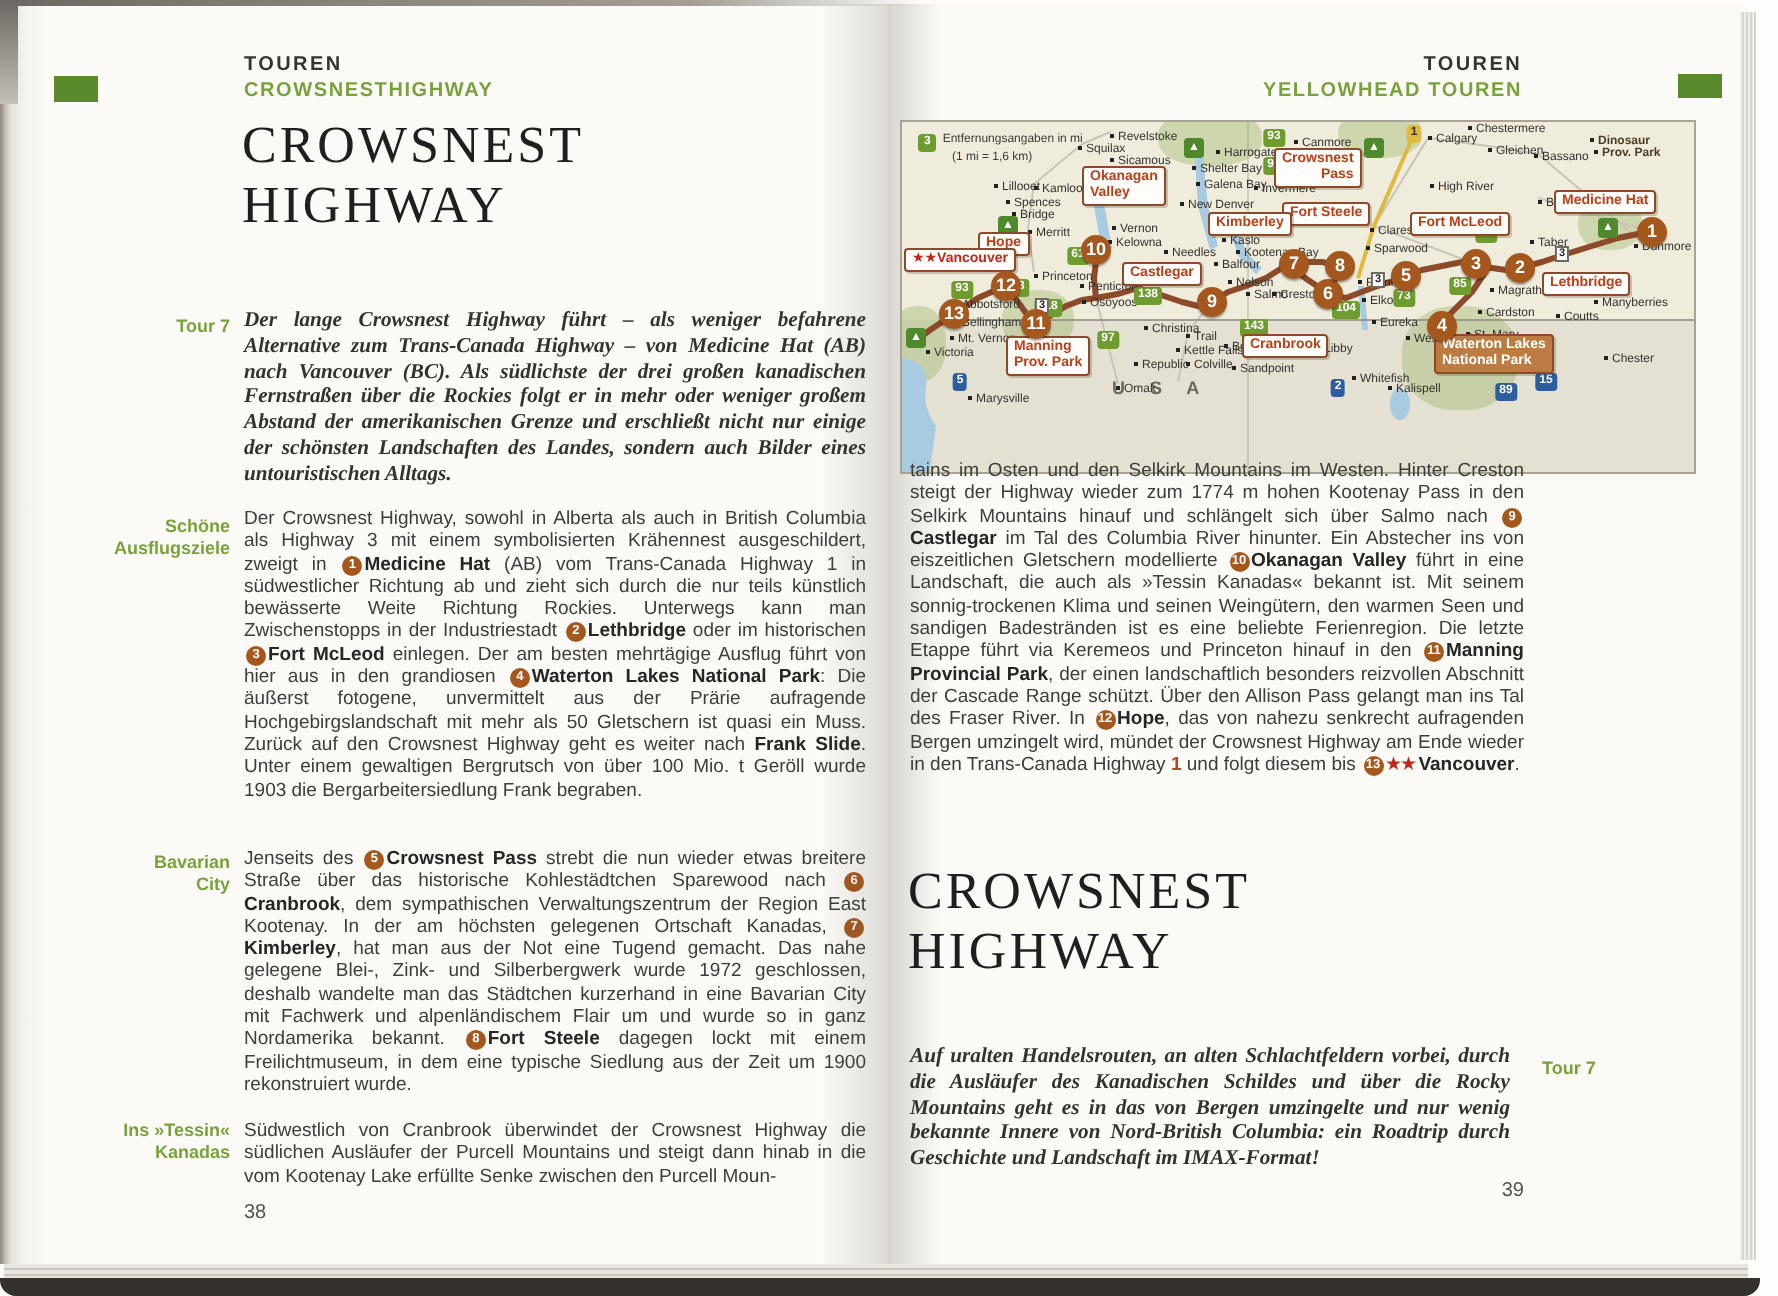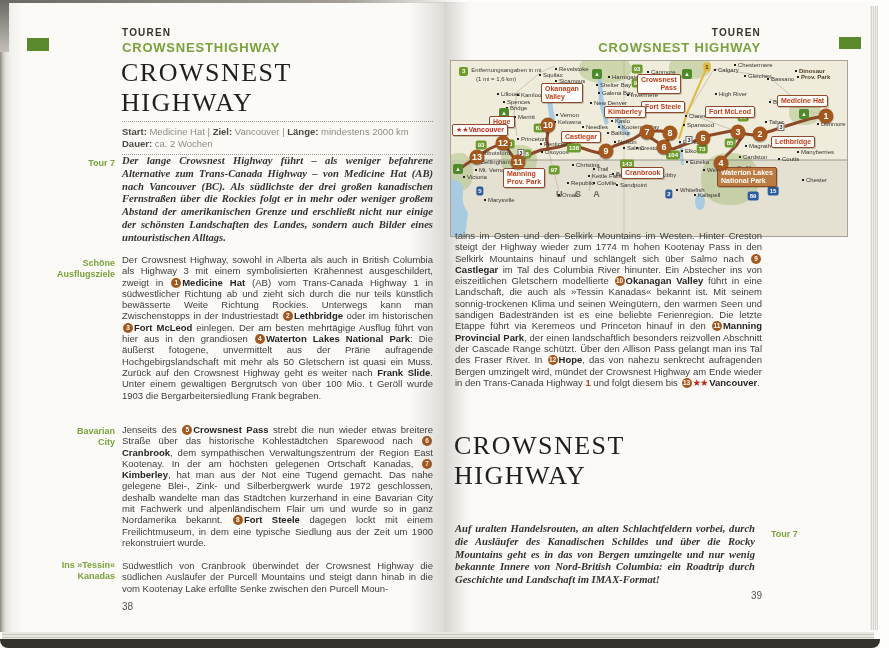--- a/index.html
+++ b/index.html
@@ -19,21 +19,21 @@
   .page-right::before{content:"";position:absolute;left:0;top:0;bottom:0;width:26px;
      background:linear-gradient(to left,rgba(90,80,70,0) 0,rgba(90,80,70,.22) 100%);}
   .fore-edge{position:absolute;top:6px;left:870px;width:8px;height:624px;
      background:repeating-linear-gradient(to right,#efedea 0 1px,#d8d5d0 1px 2px);}
   .pages-bottom{position:absolute;left:2px;top:632px;width:872px;height:7px;
      background:repeating-linear-gradient(to bottom,#e9e6e0 0 2px,#c9c6bf 2px 3px);}
   .cover-bottom{position:absolute;left:0;top:639px;width:880px;height:9px;
      background:#35312c;border-radius:0 0 8px 8px;}
   .sq{position:absolute;background:#5a8a2c;}
   .kicker{position:absolute;font-size:10px;font-weight:bold;letter-spacing:1.2px;color:#35352f;}
-  .section{position:absolute;font-size:13px;font-weight:bold;letter-spacing:.8px;color:#7aa23c;}
+  .section{position:absolute;font-size:10px;font-weight:bold;letter-spacing:.8px;color:#7aa23c;}
   h1{position:absolute;margin:0;font-family:"Liberation Serif","DejaVu Serif",serif;
      font-weight:500;font-size:26px;line-height:30px;letter-spacing:1.5px;color:#1f1f1f;}
   .infobox{position:absolute;border-top:1px dotted #9c9c96;border-bottom:1px dotted #9c9c96;
      padding:4px 0;font-size:9.5px;line-height:12px;color:#8d8d86;}
   .infobox .k{font-weight:bold;color:#4a4a45;}
   .marginlab{position:absolute;font-size:9px;line-height:11px;font-weight:bold;color:#7aa23c;}
   .ml-left{text-align:right;width:97px;left:18px;}
   .body-p{position:absolute;font-size:9.5px;line-height:11.3px;text-align:justify;color:#3d3d3b;}
   .intro{position:absolute;font-family:"Liberation Serif","DejaVu Serif",serif;font-style:italic;
      font-weight:600;font-size:10.6px;line-height:12.8px;text-align:justify;color:#33322f;}
@@ -79,41 +79,40 @@
   <div class="book-top"></div>
   <div class="corner-tl"></div>
 
   <div class="page page-left">
     <div class="sq" style="left:27px;top:36px;width:22px;height:13px"></div>
     <div class="kicker" style="left:122px;top:25px">TOUREN</div>
     <div class="section" style="left:122px;top:38px">CROWSNESTHIGHWAY</div>
 
     <h1 style="left:121px;top:56px"><span>CROWSNEST</span><br><span>HIGHWAY</span></h1>
 
-    <div class="infobox" style="left:122px;top:119px;width:311px"><span class="k">Start:</span> Medicine Hat | <span class="k">Ziel:</span> Vancouver | <span class="k">Länge:</span> mindestens 2000 km<br><span class="k">Dauer:</span> ca. 2 Wochen</div>
 
     <div id="margin-left">
         <div class="marginlab ml-left" style="top: 156px;">Tour 7</div>
         <div class="marginlab ml-left" style="top: 256px;">Schöne<br>Ausflugsziele</div>
         <div class="marginlab ml-left" style="top: 424px;">Bavarian<br>City</div>
         <div class="marginlab ml-left" style="top: 558px;">Ins »Tessin«<br>Kanadas</div>
       </div>
 
     <div class="intro" style="left:122px;top:153px;width:311px">Der lange Crowsnest Highway führt – als weniger befahrene Alternative zum Trans-Canada Highway – von Medicine Hat (AB) nach Vancouver (BC). Als südlichste der drei großen kanadischen Fernstraßen über die Rockies folgt er in mehr oder weniger großem Abstand der amerikanischen Grenze und erschließt nicht nur einige der schönsten Landschaften des Landes, sondern auch Bilder eines untouristischen Alltags.</div>
 
     <div class="body-p" style="left:122px;top:252px;width:311px">Der Crowsnest Highway, sowohl in Alberta als auch in British Columbia als Highway 3 mit einem symbolisierten Krähennest ausgeschildert, zweigt in <span class="tmark">1</span><span class="b">Medicine Hat</span> (AB) vom Trans-Canada Highway 1 in südwestlicher Richtung ab und zieht sich durch die nur teils künstlich bewässerte Weite Richtung Rockies. Unterwegs kann man Zwischenstopps in der Industriestadt <span class="tmark">2</span><span class="b">Lethbridge</span> oder im historischen <span class="tmark">3</span><span class="b">Fort McLeod</span> einlegen. Der am besten mehrtägige Ausflug führt von hier aus in den grandiosen <span class="tmark">4</span><span class="b">Waterton Lakes National Park</span>: Die äußerst fotogene, unvermittelt aus der Prärie aufragende Hochgebirgslandschaft mit mehr als 50 Gletschern ist quasi ein Muss. Zurück auf den Crowsnest Highway geht es weiter nach <span class="b">Frank Slide</span>. Unter einem gewaltigen Bergrutsch von über 100 Mio. t Geröll wurde 1903 die Bergarbeitersiedlung Frank begraben.</div>
     <div class="body-p" style="left:122px;top:422px;width:311px">Jenseits des <span class="tmark">5</span><span class="b">Crowsnest Pass</span> strebt die nun wieder etwas breitere Straße über das historische Kohlestädtchen Sparewood nach <span class="tmark">6</span><span class="b">Cranbrook</span>, dem sympathischen Verwaltungszentrum der Region East Kootenay. In der am höchsten gelegenen Ortschaft Kanadas, <span class="tmark">7</span><span class="b">Kimberley</span>, hat man aus der Not eine Tugend gemacht. Das nahe gelegene Blei-, Zink- und Silberbergwerk wurde 1972 geschlossen, deshalb wandelte man das Städtchen kurzerhand in eine Bavarian City mit Fachwerk und alpenländischem Flair um und wurde so in ganz Nordamerika bekannt. <span class="tmark">8</span><span class="b">Fort Steele</span> dagegen lockt mit einem Freilichtmuseum, in dem eine typische Siedlung aus der Zeit um 1900 rekonstruiert wurde.</div>
     <div class="body-p" style="left:122px;top:558px;width:311px">Südwestlich von Cranbrook überwindet der Crowsnest Highway die südlichen Ausläufer der Purcell Mountains und steigt dann hinab in die vom Kootenay Lake erfüllte Senke zwischen den Purcell Moun-</div>
 
     <div class="pagenum" style="left:122px;top:599px">38</div>
   </div>
 
   <div class="page page-right">
     <div class="kicker" style="right:113px;top:25px">TOUREN</div>
-    <div class="section" style="right:113px;top:38px">CROWSNEST HIGHWAY</div>
+    <div class="section" style="right:113px;top:38px">YELLOWHEAD TOUREN</div>
     <div class="sq" style="left:395px;top:35px;width:22px;height:12px"></div>
 
     <div class="map" id="route-map">
       <div class="usz"></div>
       <div class="gpatch" style="left:128px;top:-6px;width:52px;height:28px"></div>
       <div class="gpatch" style="left:218px;top:-6px;width:42px;height:24px"></div>
       <div class="gpatch" style="left:250px;top:92px;width:58px;height:52px"></div>
       <div class="gpatch" style="left:50px;top:84px;width:36px;height:30px"></div>
       <div class="gpatch" style="left:338px;top:38px;width:32px;height:26px"></div>
       <div class="gpatch" style="left:-6px;top:92px;width:28px;height:38px"></div>

